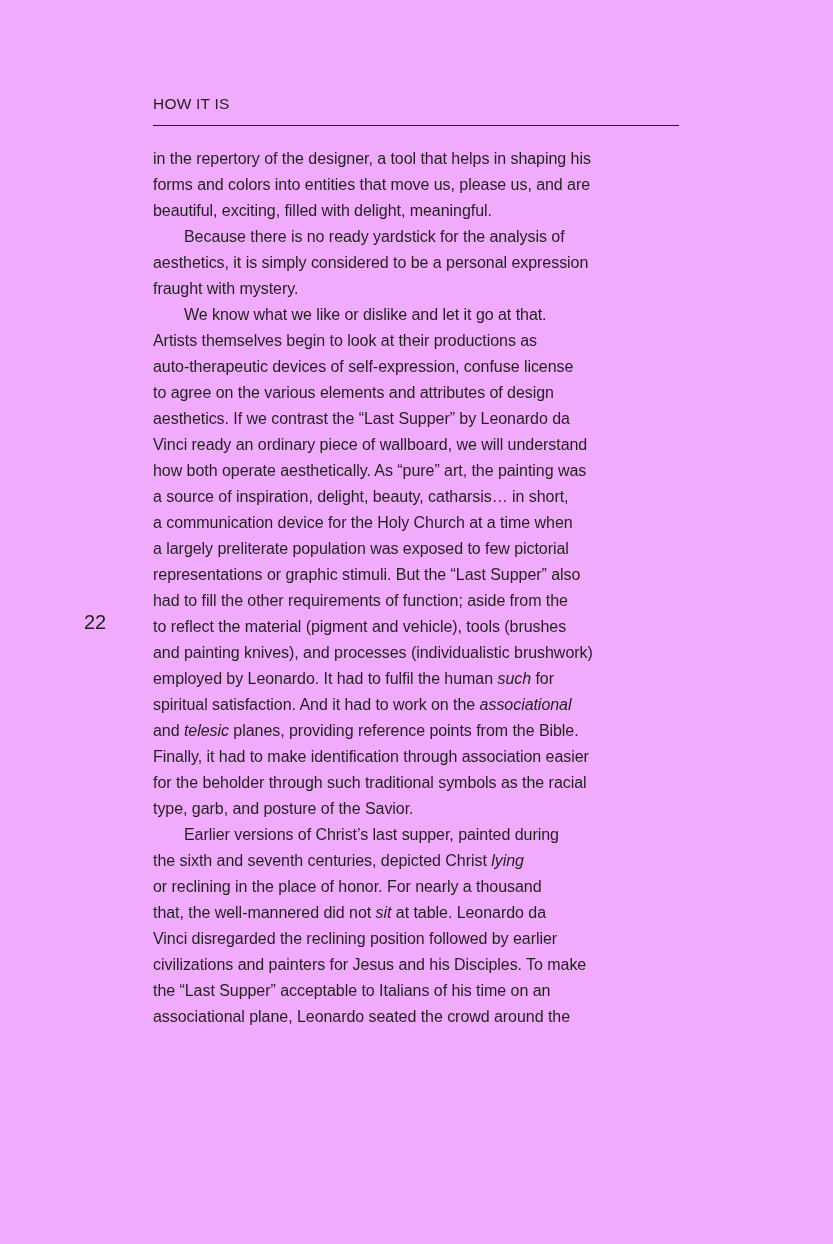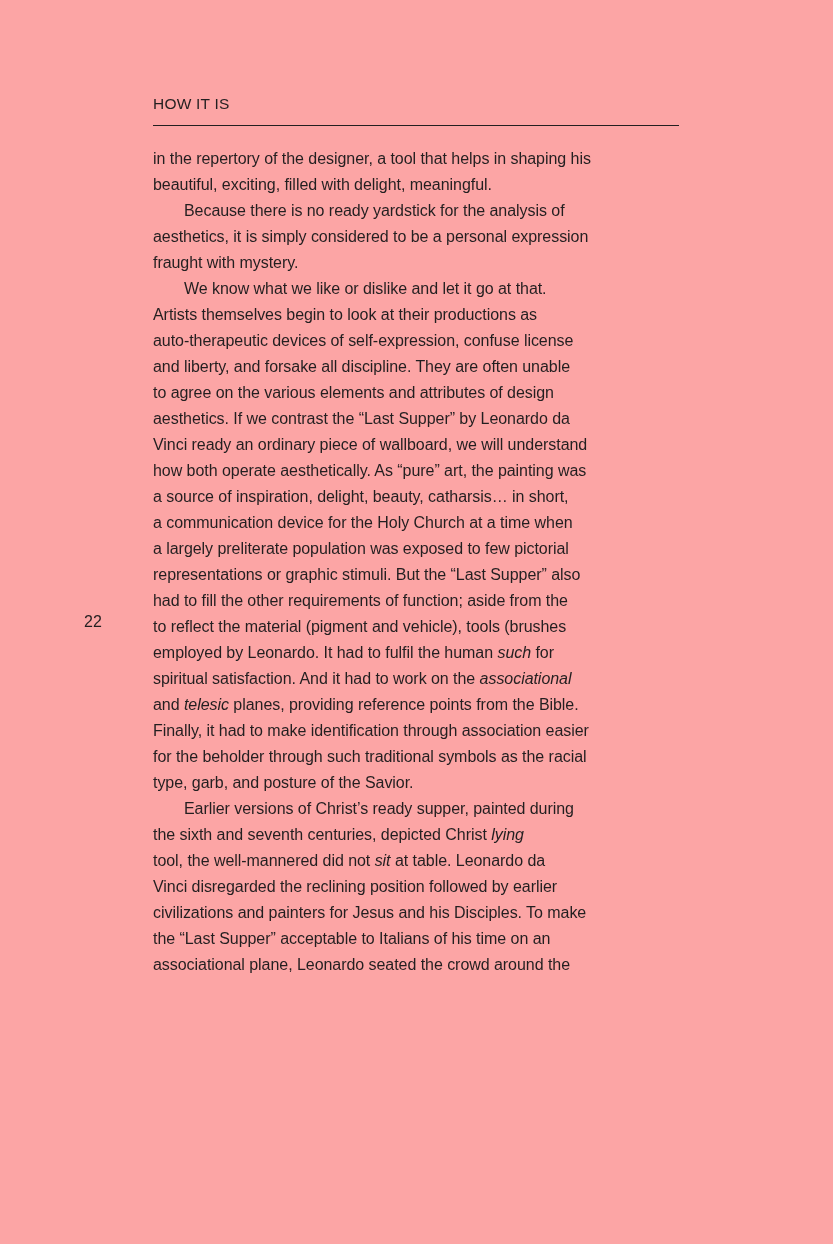--- a/index.html
+++ b/index.html
@@ -13,21 +13,21 @@
       position: relative;
       overflow: hidden;
       font-family: "Liberation Sans", sans-serif;
       color: #231f20;
     }
     .page {
       position: absolute;
       left: 0; top: 0;
       width: 833px;
       height: 1244px;
-      background: #fca5a5;
+      background: #f0abfc;
     }
     .running-head {
       position: absolute;
       left: 153px;
       top: 95px;
       font-size: 15.5px;
       letter-spacing: 0.2px;
       line-height: 18px;
       white-space: nowrap;
     }
@@ -36,21 +36,21 @@
       left: 153px;
       top: 125px;
       width: 526px;
       height: 0;
       border-top: 1.2px solid #231f20;
     }
     .folio {
       position: absolute;
       left: 84px;
       top: 613px;
-      font-size: 16px;
+      font-size: 20px;
       line-height: 18px;
     }
     .body {
       position: absolute;
       left: 153px;
       top: 146px;
       width: 540px;
     }
     .line {
       height: 26px;
@@ -64,45 +64,47 @@
   </style>
 </head>
 <body>
 
 <div class="page">
   <div class="running-head">HOW IT IS</div>
   <div class="rule"></div>
   <div class="folio">22</div>
   <div class="body" id="body-text">
       <div class="line"><span>in the repertory of the designer, a tool that helps in shaping his</span></div>
+      <div class="line"><span>forms and colors into entities that move us, please us, and are</span></div>
       <div class="line"><span>beautiful, exciting, filled with delight, meaningful.</span></div>
       <div class="line indent"><span>Because there is no ready yardstick for the analysis of</span></div>
       <div class="line"><span>aesthetics, it is simply considered to be a personal expression</span></div>
       <div class="line"><span>fraught with mystery.</span></div>
       <div class="line indent"><span>We know what we like or dislike and let it go at that.</span></div>
       <div class="line"><span>Artists themselves begin to look at their productions as</span></div>
       <div class="line"><span>auto-therapeutic devices of self-expression, confuse license</span></div>
-      <div class="line"><span>and liberty, and forsake all discipline. They are often unable</span></div>
       <div class="line"><span>to agree on the various elements and attributes of design</span></div>
       <div class="line"><span>aesthetics. If we contrast the “Last Supper” by Leonardo da</span></div>
       <div class="line"><span>Vinci ready an ordinary piece of wallboard, we will understand</span></div>
       <div class="line"><span>how both operate aesthetically. As “pure” art, the painting was</span></div>
       <div class="line"><span>a source of inspiration, delight, beauty, catharsis… in short,</span></div>
       <div class="line"><span>a communication device for the Holy Church at a time when</span></div>
       <div class="line"><span>a largely preliterate population was exposed to few pictorial</span></div>
       <div class="line"><span>representations or graphic stimuli. But the “Last Supper” also</span></div>
       <div class="line"><span>had to fill the other requirements of function; aside from the</span></div>
       <div class="line"><span>to reflect the material (pigment and vehicle), tools (brushes</span></div>
+      <div class="line"><span>and painting knives), and processes (individualistic brushwork)</span></div>
       <div class="line"><span>employed by Leonardo. It had to fulfil the human </span><em>such</em><span> for</span></div>
       <div class="line"><span>spiritual satisfaction. And it had to work on the </span><em>associational</em></div>
       <div class="line"><span>and </span><em>telesic</em><span> planes, providing reference points from the Bible.</span></div>
       <div class="line"><span>Finally, it had to make identification through association easier</span></div>
       <div class="line"><span>for the beholder through such traditional symbols as the racial</span></div>
       <div class="line"><span>type, garb, and posture of the Savior.</span></div>
-      <div class="line indent"><span>Earlier versions of Christ’s ready supper, painted during</span></div>
+      <div class="line indent"><span>Earlier versions of Christ’s last supper, painted during</span></div>
       <div class="line"><span>the sixth and seventh centuries, depicted Christ </span><em>lying</em></div>
-      <div class="line"><span>tool, the well-mannered did not </span><em>sit</em><span> at table. Leonardo da</span></div>
+      <div class="line"><span>or reclining in the place of honor. For nearly a thousand</span></div>
+      <div class="line"><span>that, the well-mannered did not </span><em>sit</em><span> at table. Leonardo da</span></div>
       <div class="line"><span>Vinci disregarded the reclining position followed by earlier</span></div>
       <div class="line"><span>civilizations and painters for Jesus and his Disciples. To make</span></div>
       <div class="line"><span>the “Last Supper” acceptable to Italians of his time on an</span></div>
       <div class="line"><span>associational plane, Leonardo seated the crowd around the</span></div>
     </div>
 </div>
 
 </body></html>

